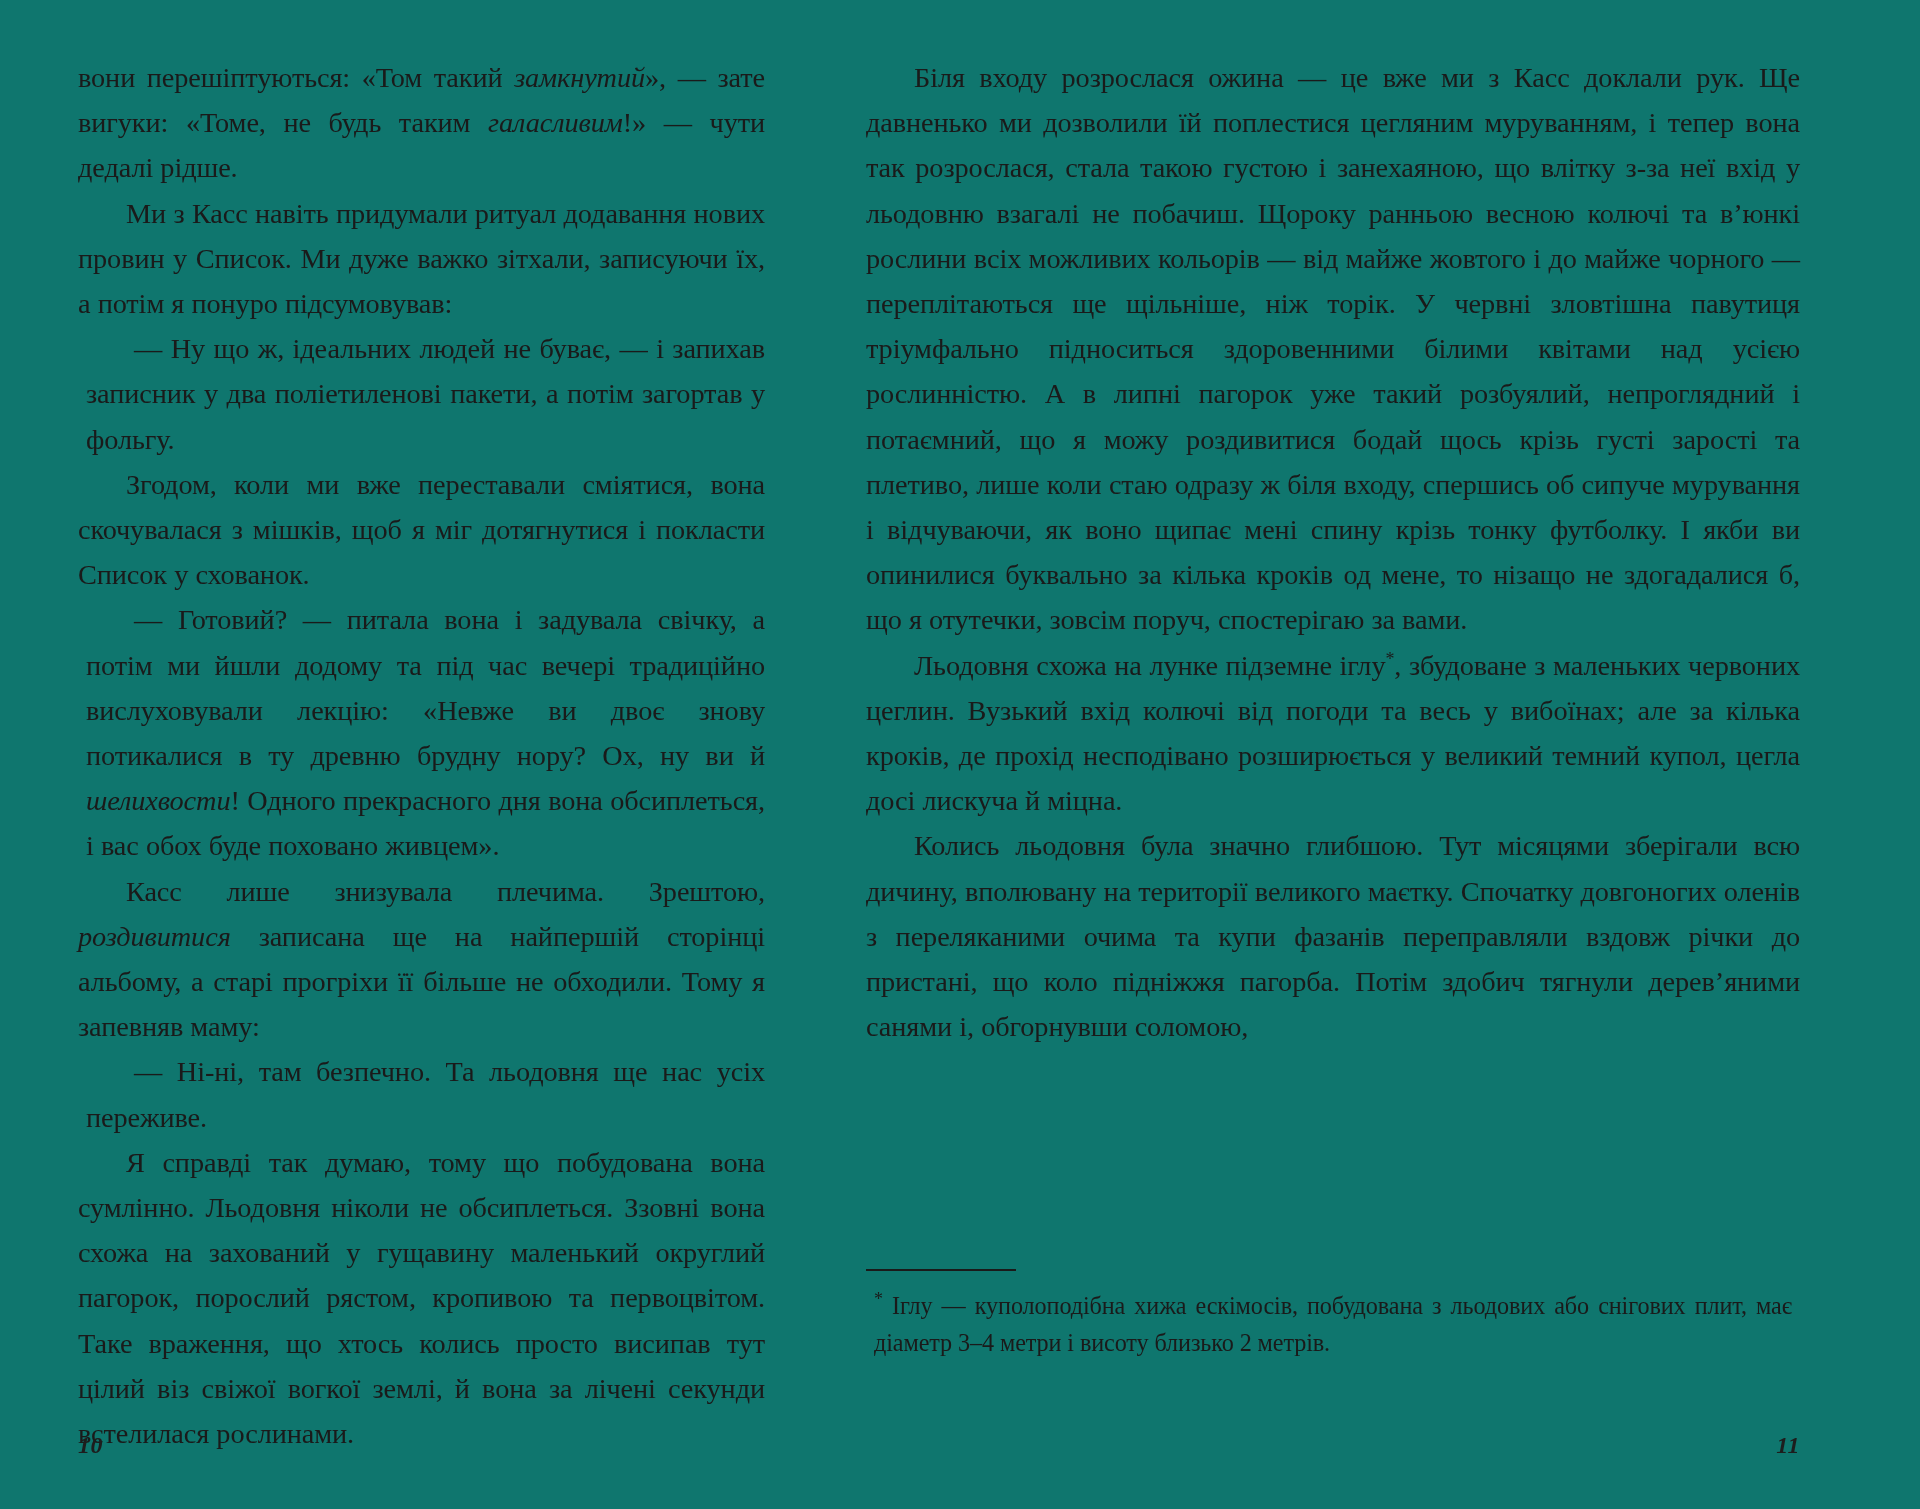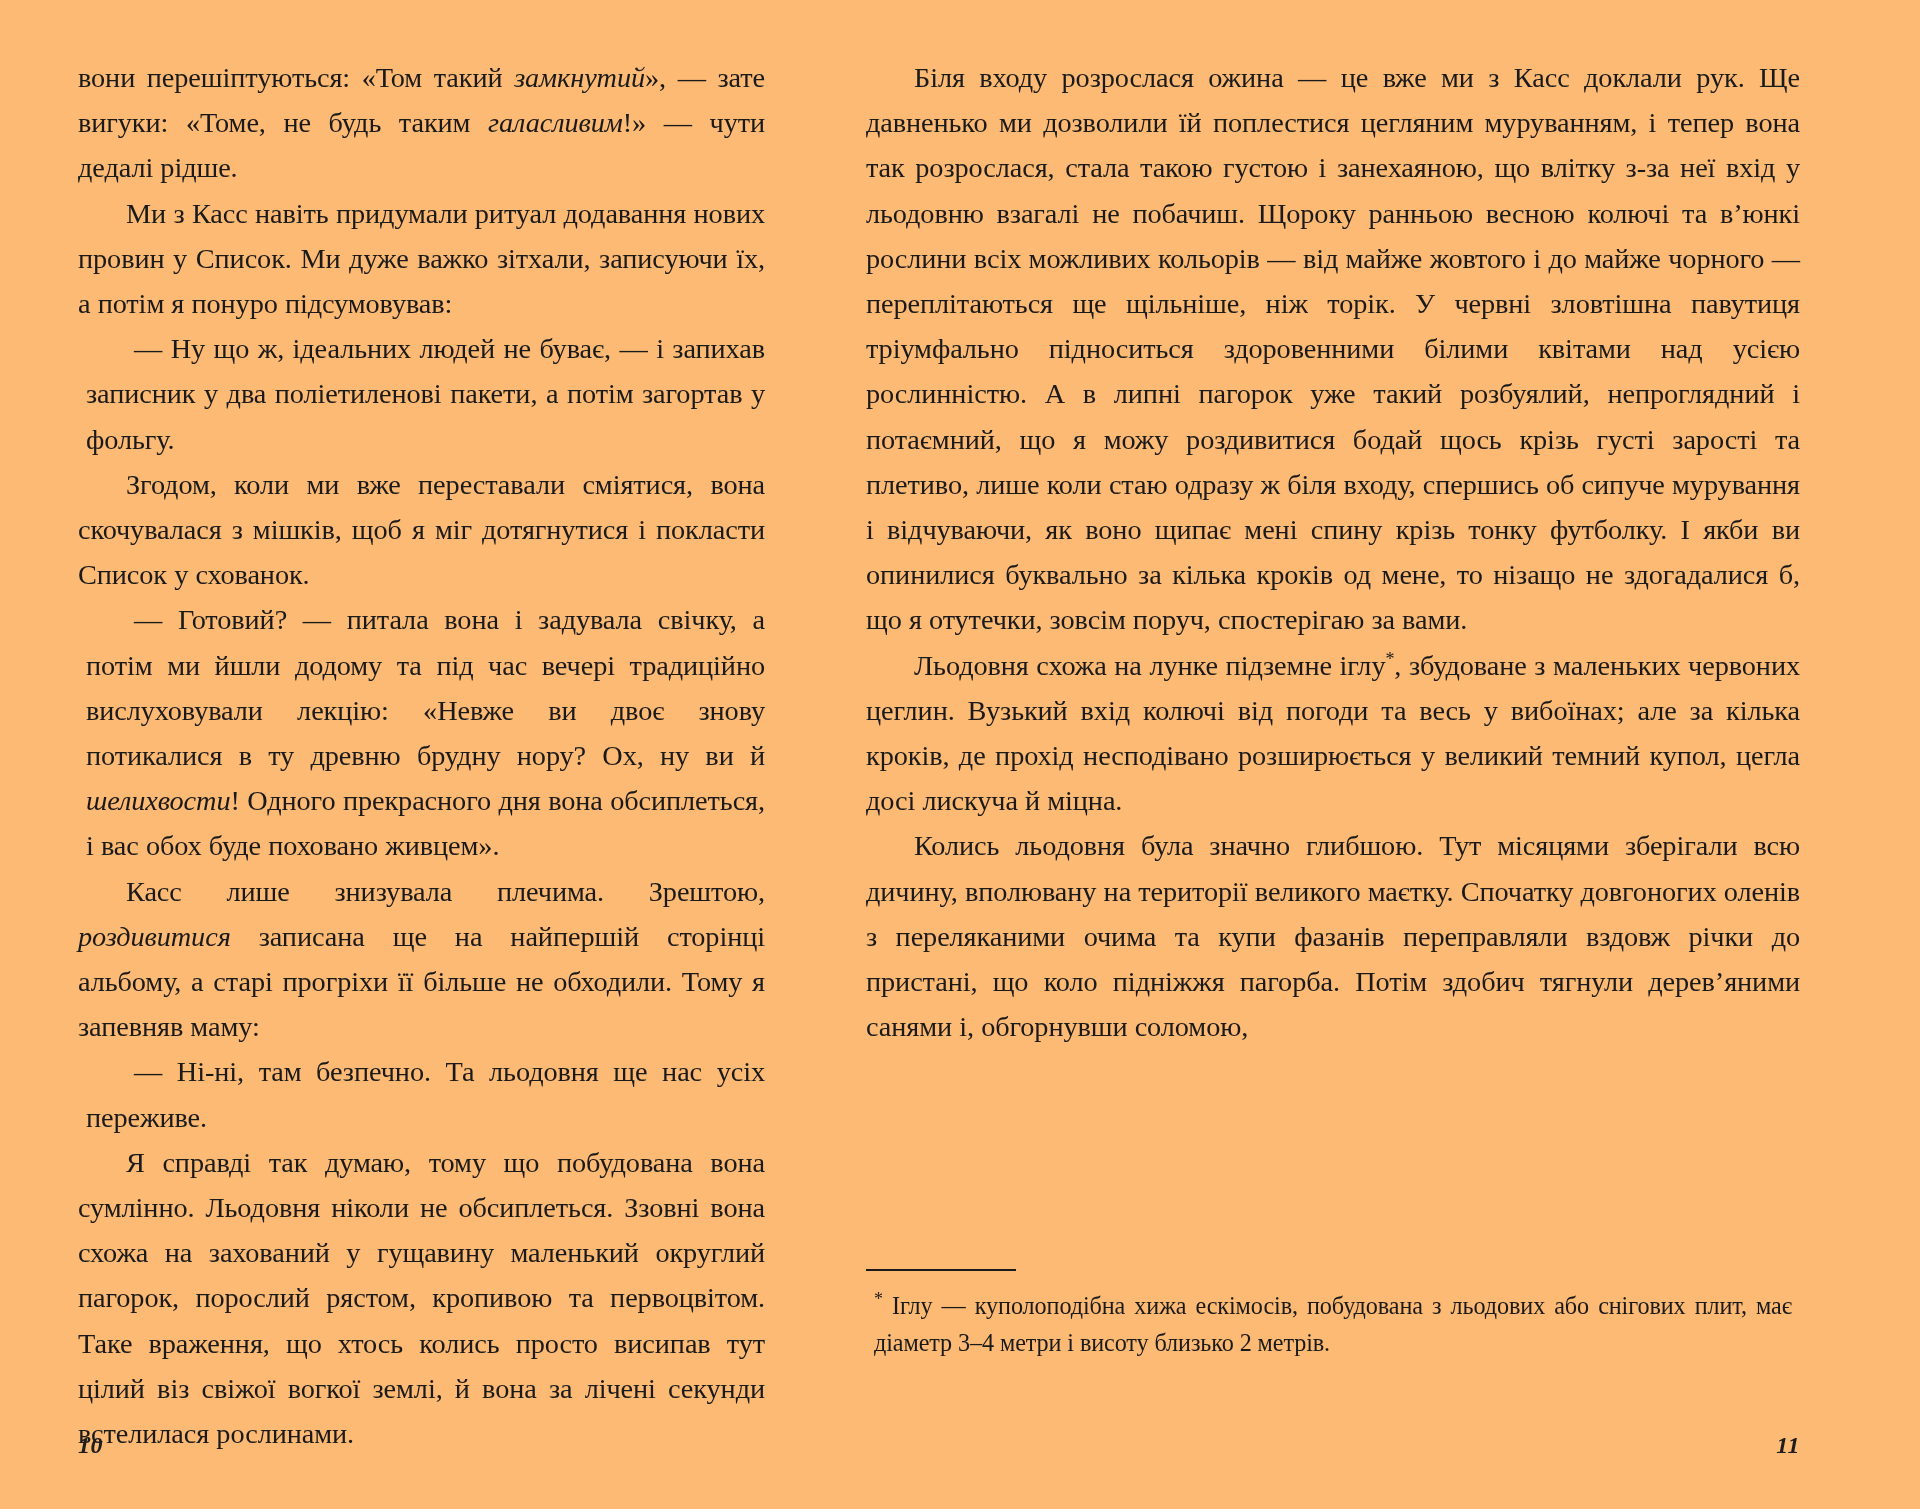--- a/index.html
+++ b/index.html
@@ -11,21 +11,21 @@
     width: 1920px;
     height: 1509px;
     font-family: "Liberation Serif", "DejaVu Serif", serif;
     color: #1a1a1a;
     overflow: hidden;
   }
   .spread {
     position: relative;
     width: 1920px;
     height: 1509px;
-    background: #fdba74;
+    background: #0f766e;
     display: flex;
     box-sizing: border-box;
   }
   .page {
     position: relative;
     box-sizing: border-box;
     height: 1509px;
   }
   .page-left {
     width: 820px;

